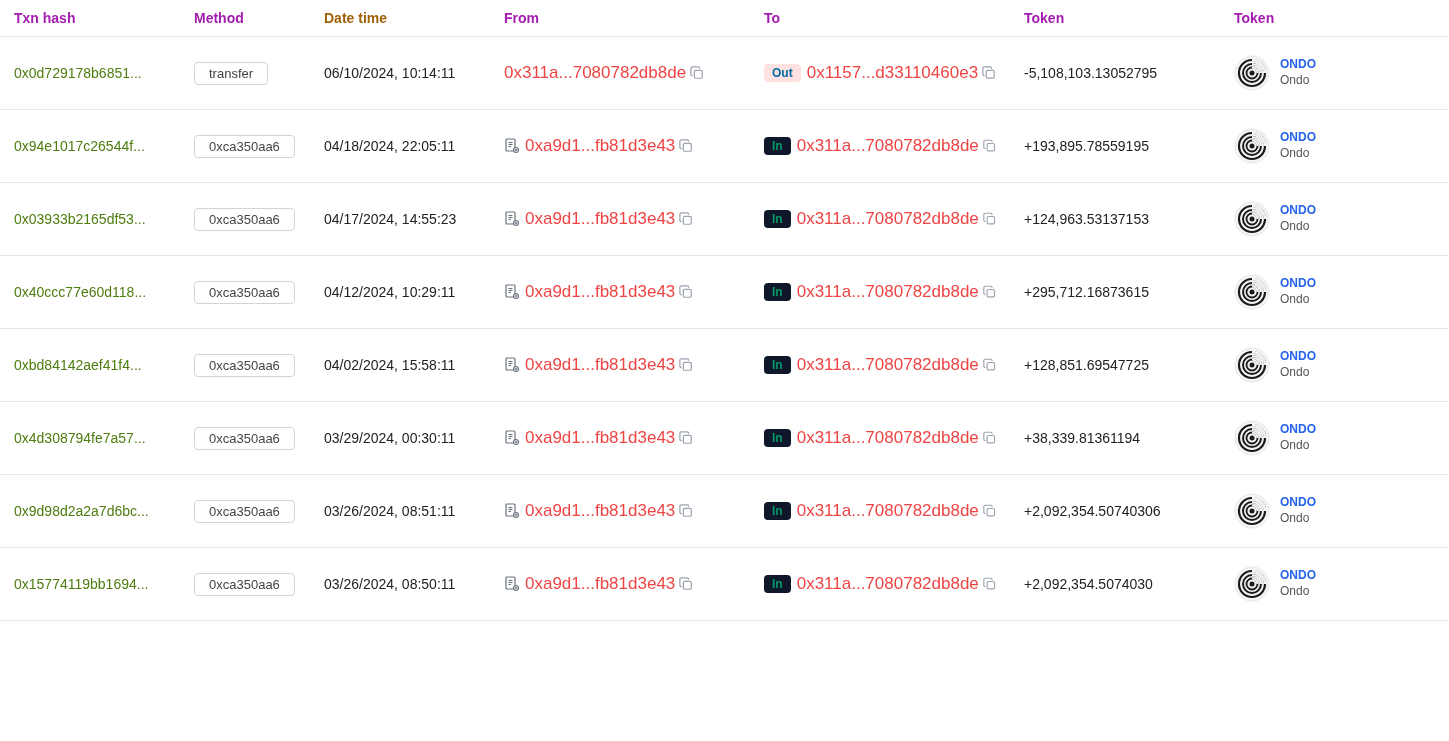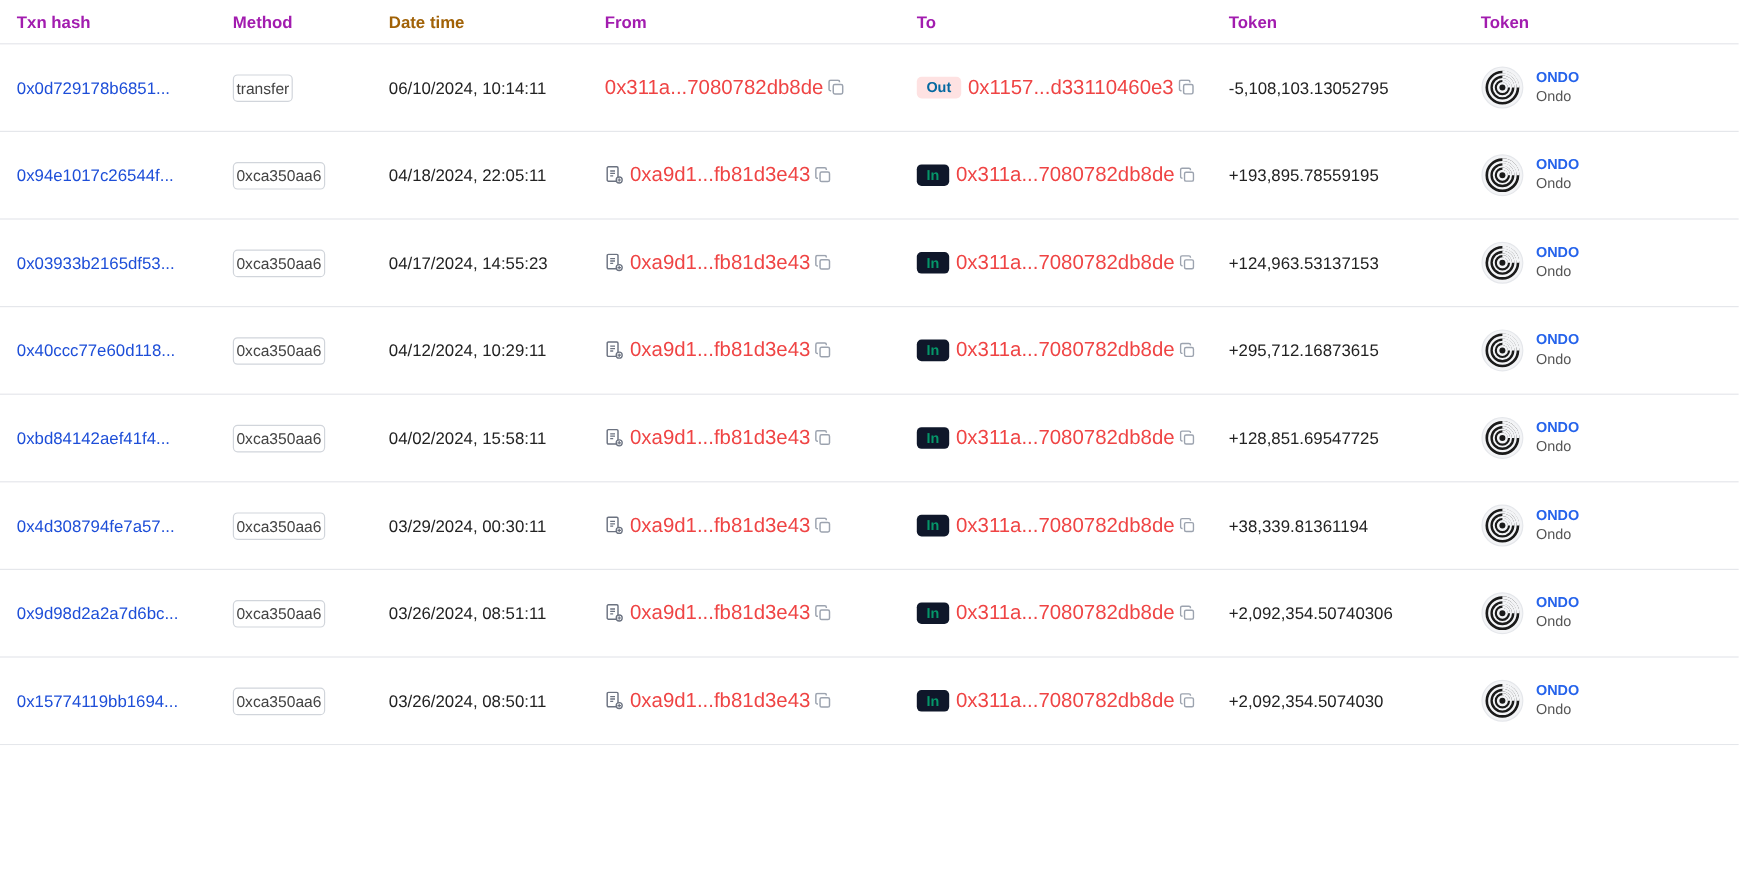--- a/index.html
+++ b/index.html
@@ -42,27 +42,27 @@
       border-bottom: 1px solid #e5e7eb;
     }
     tbody tr td {
       padding: 18px 14px;
       vertical-align: middle;
       white-space: nowrap;
       overflow: hidden;
       text-overflow: ellipsis;
     }
     .txn-link {
-      color: #1d4ed8;
+      color: #4d7c0f;
       text-decoration: none;
       font-size: 14px;
     }
     .method-badge {
       display: inline-block;
-      padding: 3px 2px;
+      padding: 3px 14px;
       border: 1px solid #d1d5db;
       border-radius: 4px;
       font-size: 13px;
       color: #444;
       background: #fff;
       text-align: center;
     }
     .direction-badge {
       display: inline-block;
       padding: 2px 8px;

